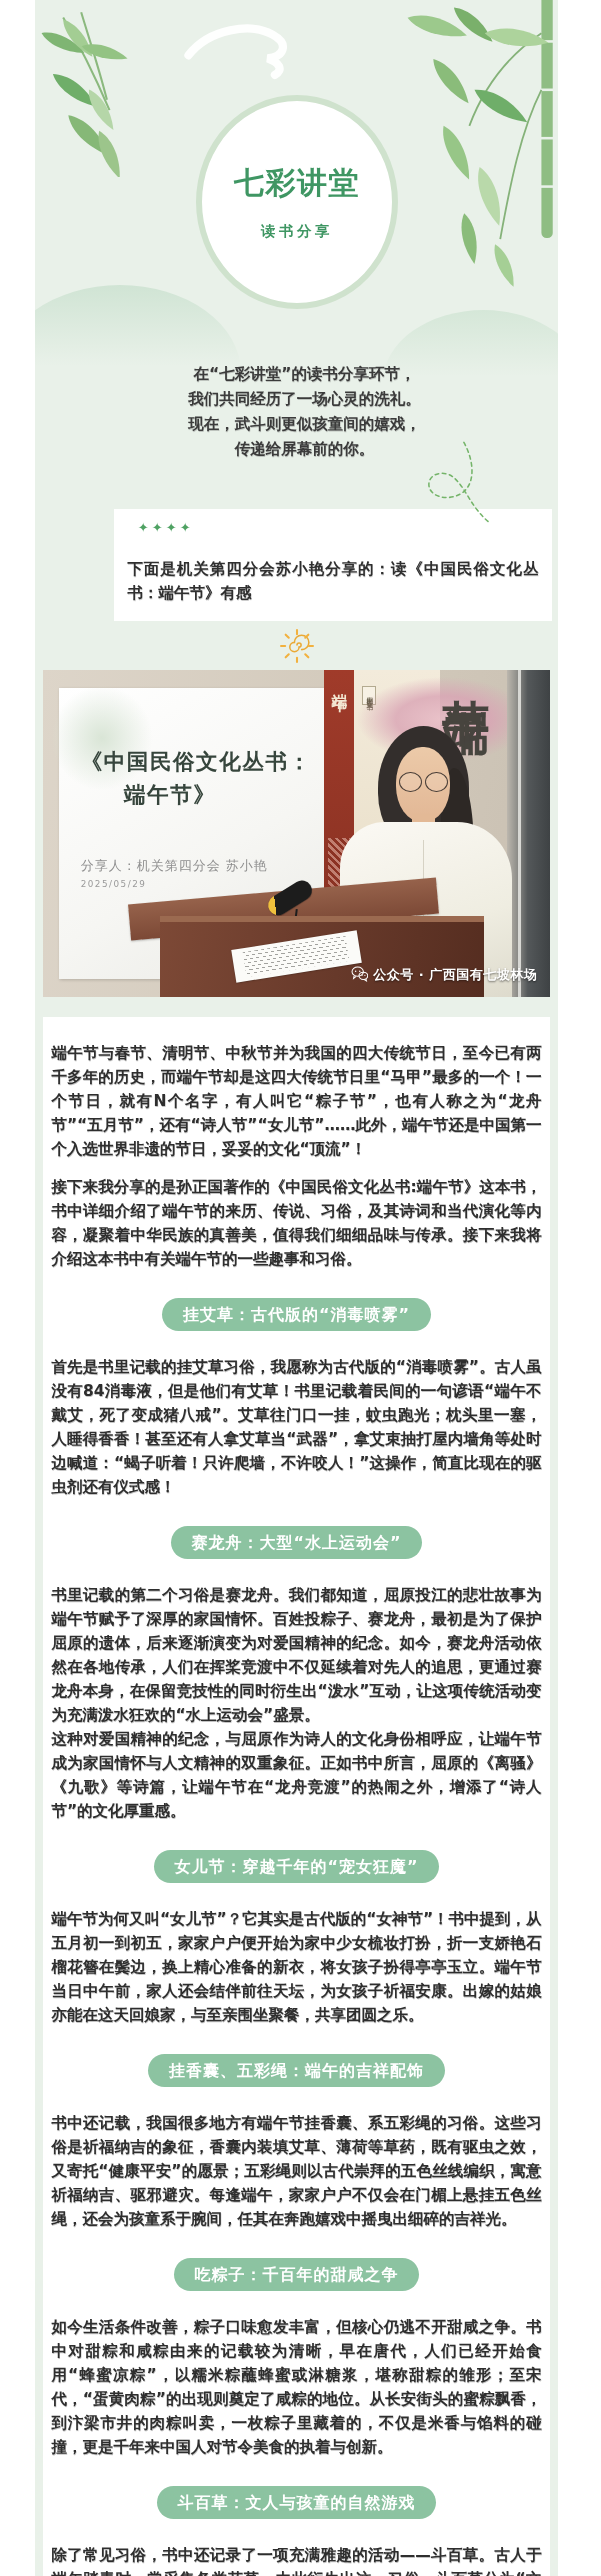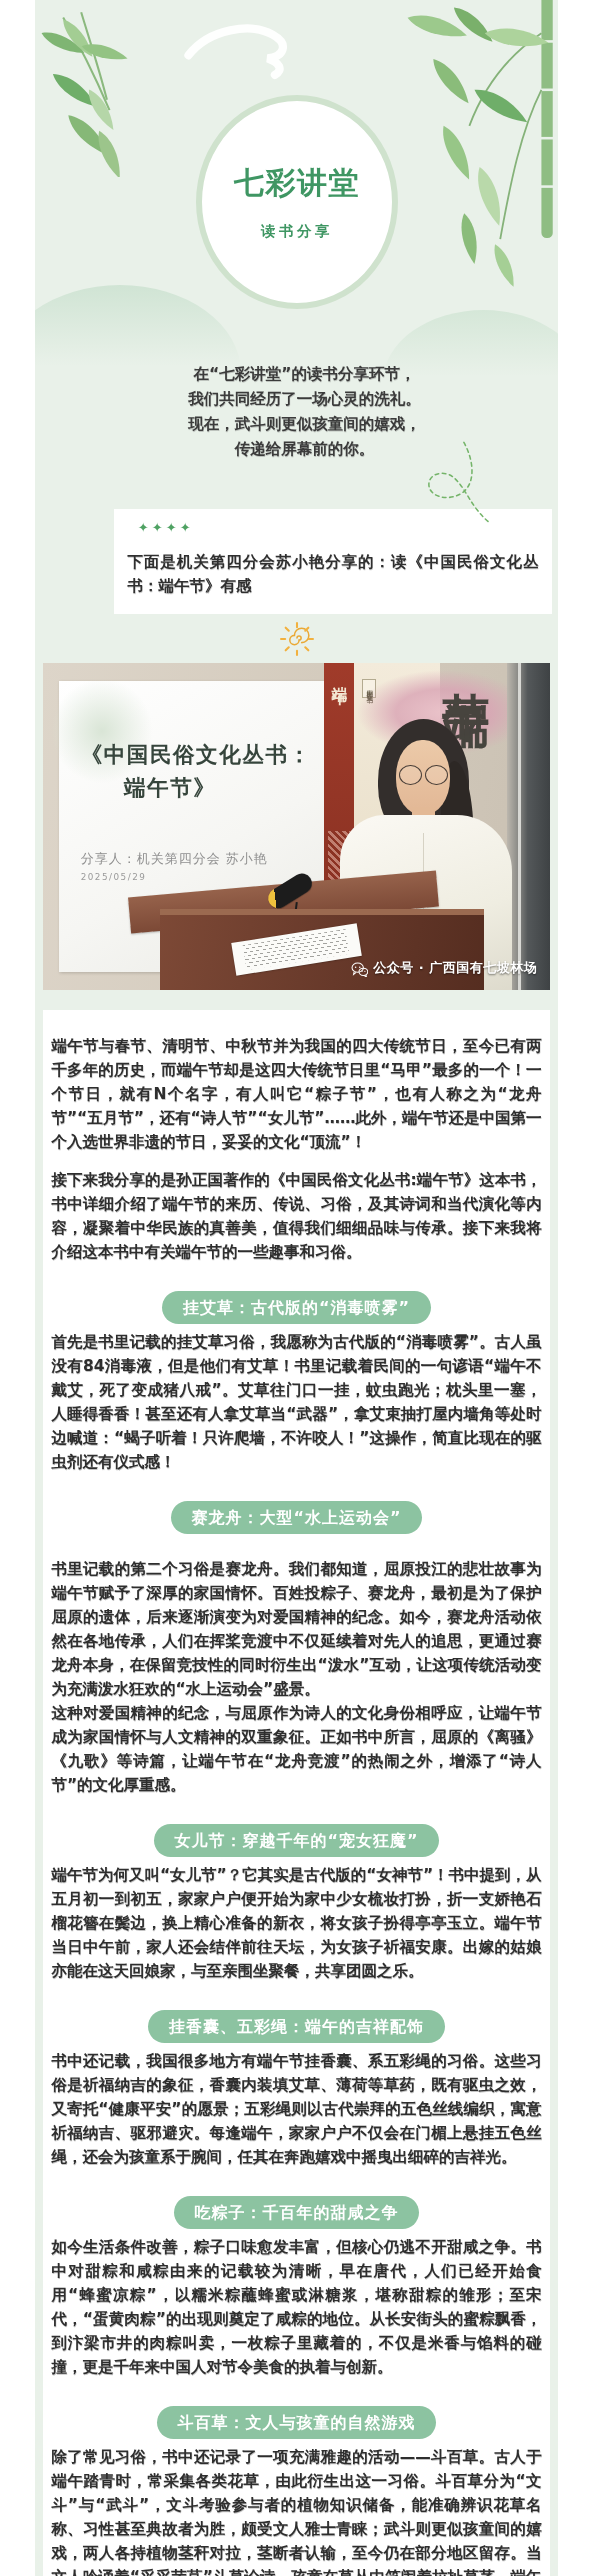--- a/index.html
+++ b/index.html
@@ -29,21 +29,21 @@
   
   .intro { position:relative; text-align:center; padding-top:7.2px;padding-left:16px; }
   .intro p { font-size:15.5px; line-height:25px; font-weight:bold; color:#3b3b3b;
       text-shadow:0.5px 0.5px 0.5px rgba(110,110,110,.35); }
 
   .dashed-swirl { position:absolute; left:361px; top:440px; z-index:3; }
 
   
   .quote-card { position:relative; margin:47px 6.2px 0 79px; background:#fff; padding:11.3px 13.4px 15.5px; }
   .sparkles { color:#4fa263; font-size:13px; letter-spacing:3.1px; margin-left:10.3px; }
-  .quote-text { margin-top:15px; font-size:15.5px; line-height:24px; font-weight:bold; color:#2f2f2f;
+  .quote-text { margin-top:22px; font-size:15.5px; line-height:24px; font-weight:bold; color:#2f2f2f;
       text-align:justify; text-shadow:0.5px 0.5px 0.5px rgba(110,110,110,.35); }
 
   .sun-doodle { display:block; margin:8.2px auto 0; }
 
   
   .photo { position:relative; margin:7.2px auto 0; width:507px; height:327px; overflow:hidden;
       background:linear-gradient(100deg,#ddd5c9 0%,#d3cabc 55%,#c9c0b2 100%); }
   .ph-screen { position:absolute; left:16px; top:5.5%; width:61%; height:89%;
       background:linear-gradient(150deg,#ffffff 0%,#f6f6f3 55%,#e9e9e4 100%);
       box-shadow:1px 1px 3.1px rgba(0,0,0,.18); }
@@ -93,30 +93,30 @@
       background:linear-gradient(100deg,#7d4936 0%,#67392a 55%,#552d20 100%); }
   .ph-pod-front i { position:absolute; left:0; top:0; width:100%; height:7%; background:#9b6a50; }
   .ph-paper { position:absolute; left:37.5%; top:82.5%; width:25%; height:10%; background:#fbfbf8;
       transform:rotate(-9deg); box-shadow:0 0.5px 1.5px rgba(0,0,0,.35); }
   .ph-paper i { position:absolute; inset:12% 9%;
       background:repeating-linear-gradient(to bottom, rgba(90,90,85,.55) 0 0.5px, transparent 0.5px 3.6px); }
   .ph-mic-pole { position:absolute; left:49.4%; top:73%; width:2.1px; height:14%; background:#1d1d1d; transform:rotate(7deg); }
   .ph-mic-head { position:absolute; left:44%; top:66.5%; width:9.4%; height:6%;
       background:linear-gradient(115deg,#efc13d 0 20%,#1c1c1c 20%); border-radius:15.5px; transform:rotate(-32deg);
       box-shadow:0 0.5px 1px rgba(0,0,0,.4); }
-  .ph-watermark { position:absolute; right:2.5%; bottom:4%; display:flex; align-items:flex-end; gap:5.2px;
+  .ph-watermark { position:absolute; right:2.5%; bottom:4%; display:flex; align-items:flex-start; gap:5.2px;
       color:#fff; font-size:13px; font-weight:bold; letter-spacing:0.5px;
       text-shadow:0 0.5px 2.1px rgba(0,0,0,.55); z-index:5; }
 
   
   .article-card { margin:19.6px 8.2px 0; background:#fff; padding:24px 8.2px 27px; }
   .article-card p.body { font-size:15.5px; line-height:24px; font-weight:bold; color:#2e2e2e;
       text-align:justify; text-shadow:0.5px 0.8px 0.5px rgba(105,105,105,.4); margin-bottom:14.4px; }
   .article-card p.tight { margin-bottom:0;margin-top:23px; }
-  .pill { display:block; width:fit-content; margin:27px auto 6px; background:#8cc3a1; color:#fff;
+  .pill { display:block; width:fit-content; margin:27px auto 24px; background:#8cc3a1; color:#fff;
       font-size:16px; font-weight:bold; line-height:33px; padding:0 20.6px; border-radius:17.5px; letter-spacing:1px; }
 </style>
 </head>
 <body>
 
 <div class="page">
   <div class="column">
 
     <section class="hero">
       <svg class="bamboo-left" width="155" height="175" viewBox="0 0 300 340">

